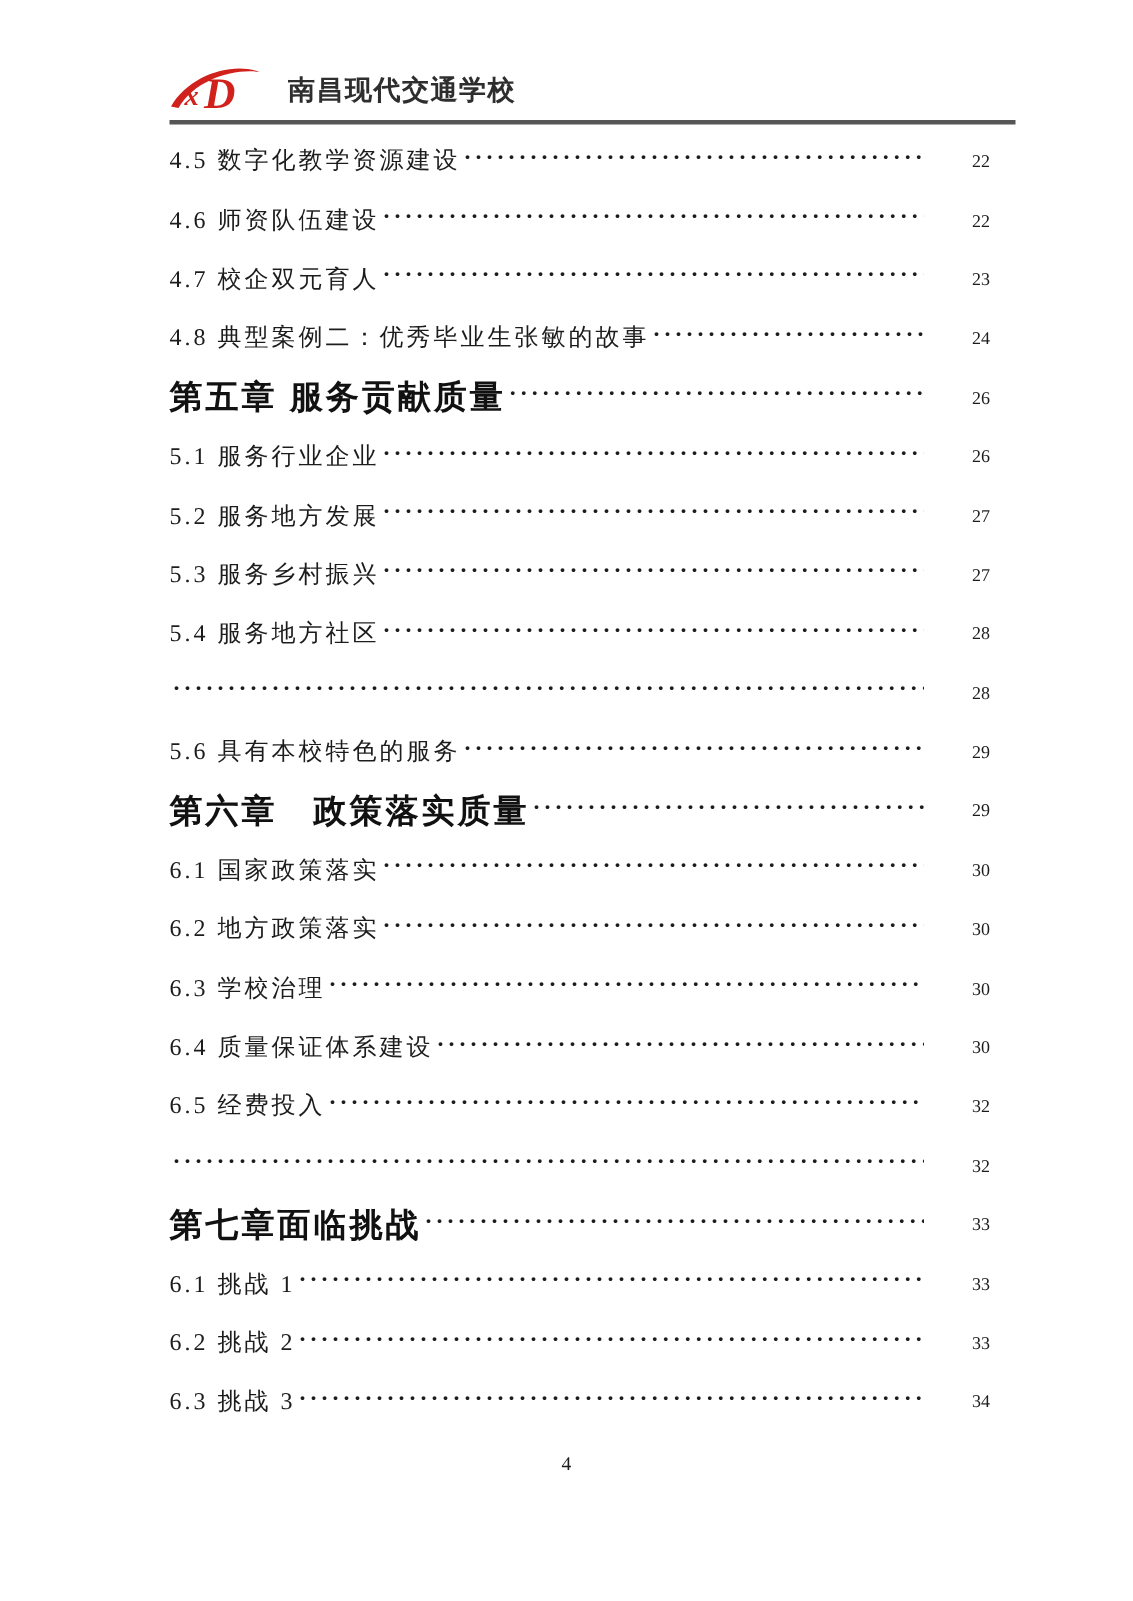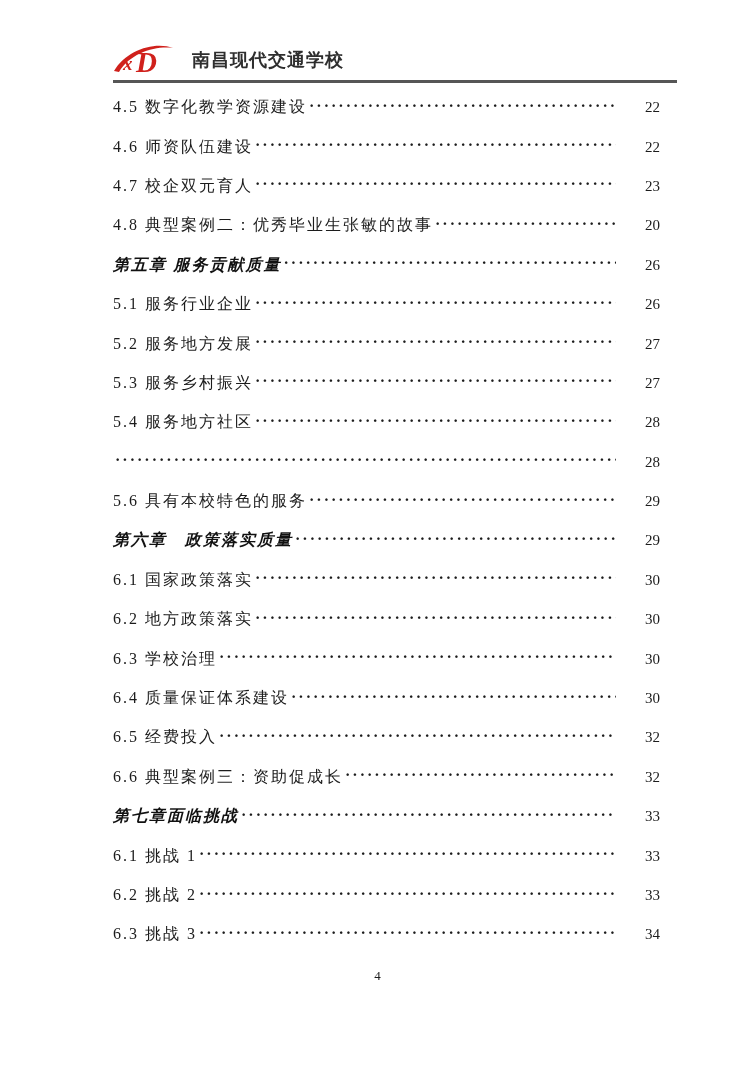--- a/index.html
+++ b/index.html
@@ -64,42 +64,41 @@
   .toc-text {
     white-space: pre;
     letter-spacing: 2px;
     flex: 0 0 auto;
     color: #1c1c1c;
     text-align: center;
   }
   .toc-row.chapter .toc-text {
     font-family: "Liberation Sans", "DejaVu Sans", sans-serif;
     font-weight: bold;
-    font-size: 16px;
+    font-size: 22px;
     color: #111111;
-    font-style: italic;
   }
   .dots {
     flex: 1 1 auto;
     overflow: hidden;
     white-space: nowrap;
     margin: 0 10px 0 2px;
     font-weight: bold;
     letter-spacing: 2px;
     color: #1c1c1c;
     transform: translateY(-2px);
   }
   .dots::after {
     content: "····································································································";
   }
   .page-num {
     flex: 0 0 auto;
     min-width: 34px;
     text-align: right;
-    font-size: 15px;
+    font-size: 12px;
     color: #1c1c1c;
   }
 
   
   .footer {
     position: absolute;
     left: 0;
     top: 968px;
     width: 100%;
     text-align: center;
@@ -138,21 +137,21 @@
 
     <div class="toc-row">
       <span class="toc-text">4.7 校企双元育人</span>
       <span class="dots"></span>
       <span class="page-num">23</span>
     </div>
 
     <div class="toc-row">
       <span class="toc-text">4.8 典型案例二：优秀毕业生张敏的故事</span>
       <span class="dots"></span>
-      <span class="page-num">20</span>
+      <span class="page-num">24</span>
     </div>
 
     <div class="toc-row chapter">
       <span class="toc-text">第五章 服务贡献质量</span>
       <span class="dots"></span>
       <span class="page-num">26</span>
     </div>
 
     <div class="toc-row">
       <span class="toc-text">5.1 服务行业企业</span>
@@ -219,21 +218,20 @@
       <span class="page-num">30</span>
     </div>
 
     <div class="toc-row">
       <span class="toc-text">6.5 经费投入</span>
       <span class="dots"></span>
       <span class="page-num">32</span>
     </div>
 
     <div class="toc-row">
-      <span class="toc-text">6.6 典型案例三：资助促成长</span>
       <span class="dots"></span>
       <span class="page-num">32</span>
     </div>
 
     <div class="toc-row chapter">
       <span class="toc-text">第七章面临挑战</span>
       <span class="dots"></span>
       <span class="page-num">33</span>
     </div>
 

